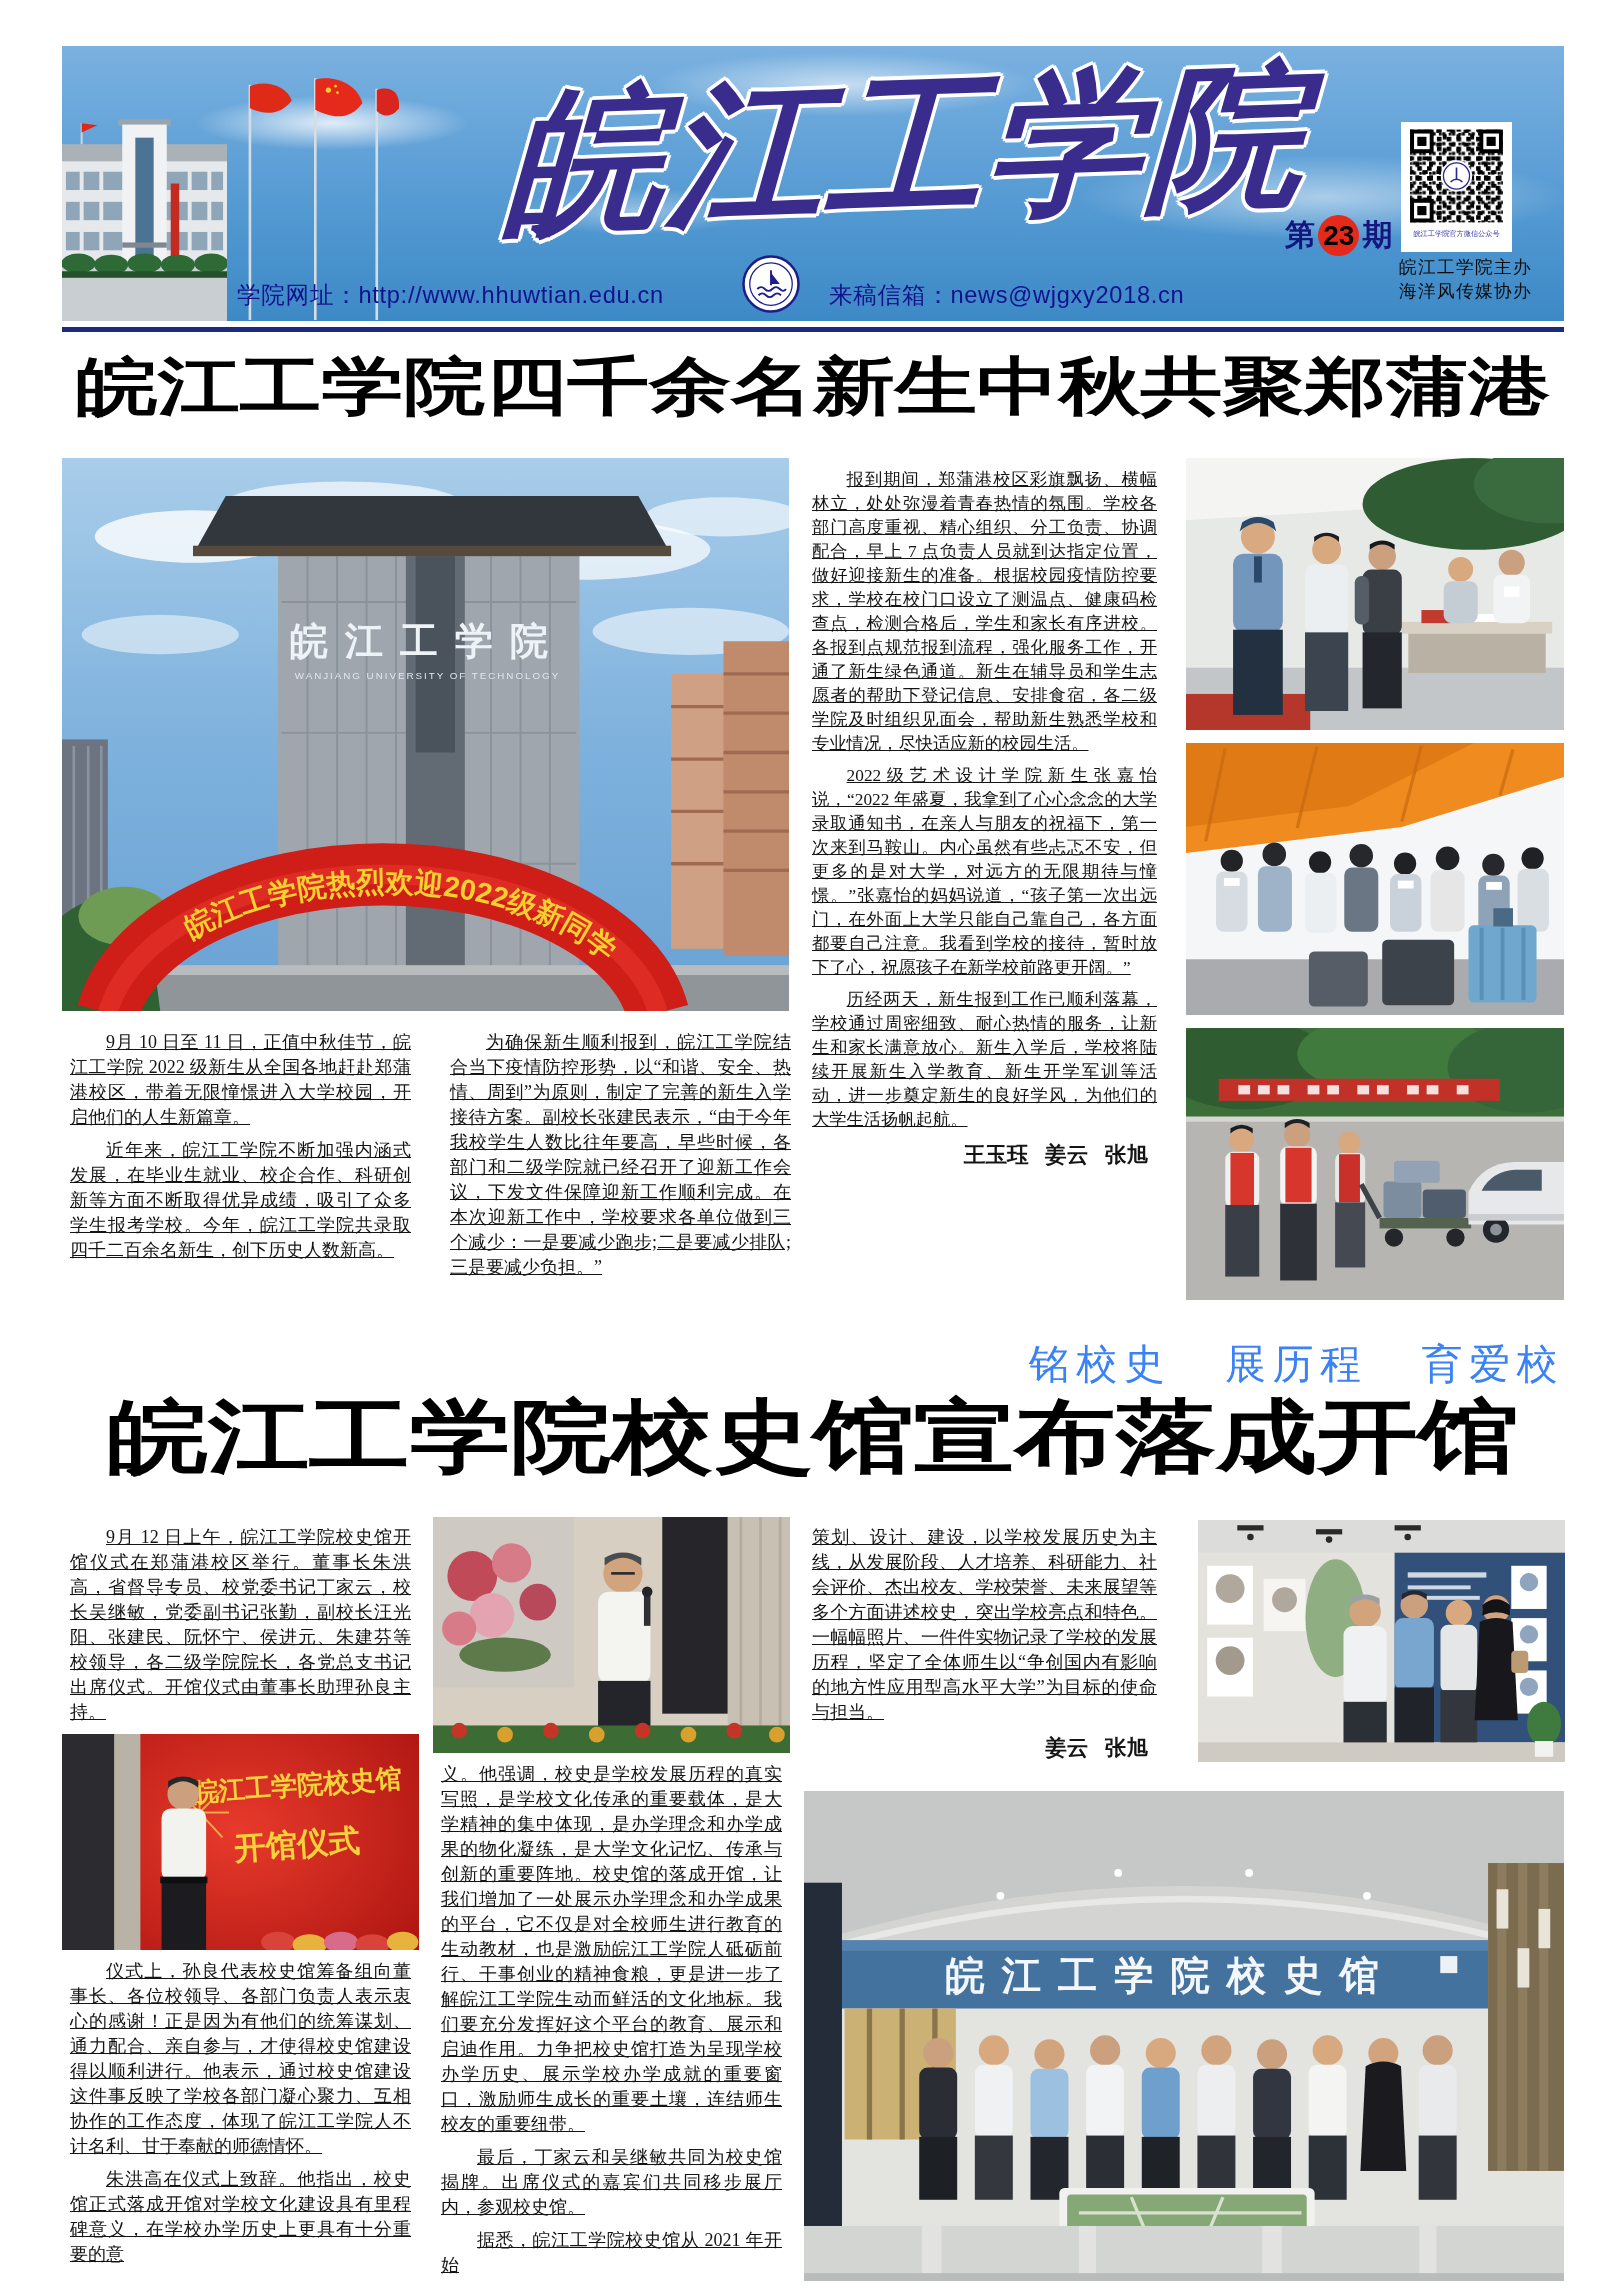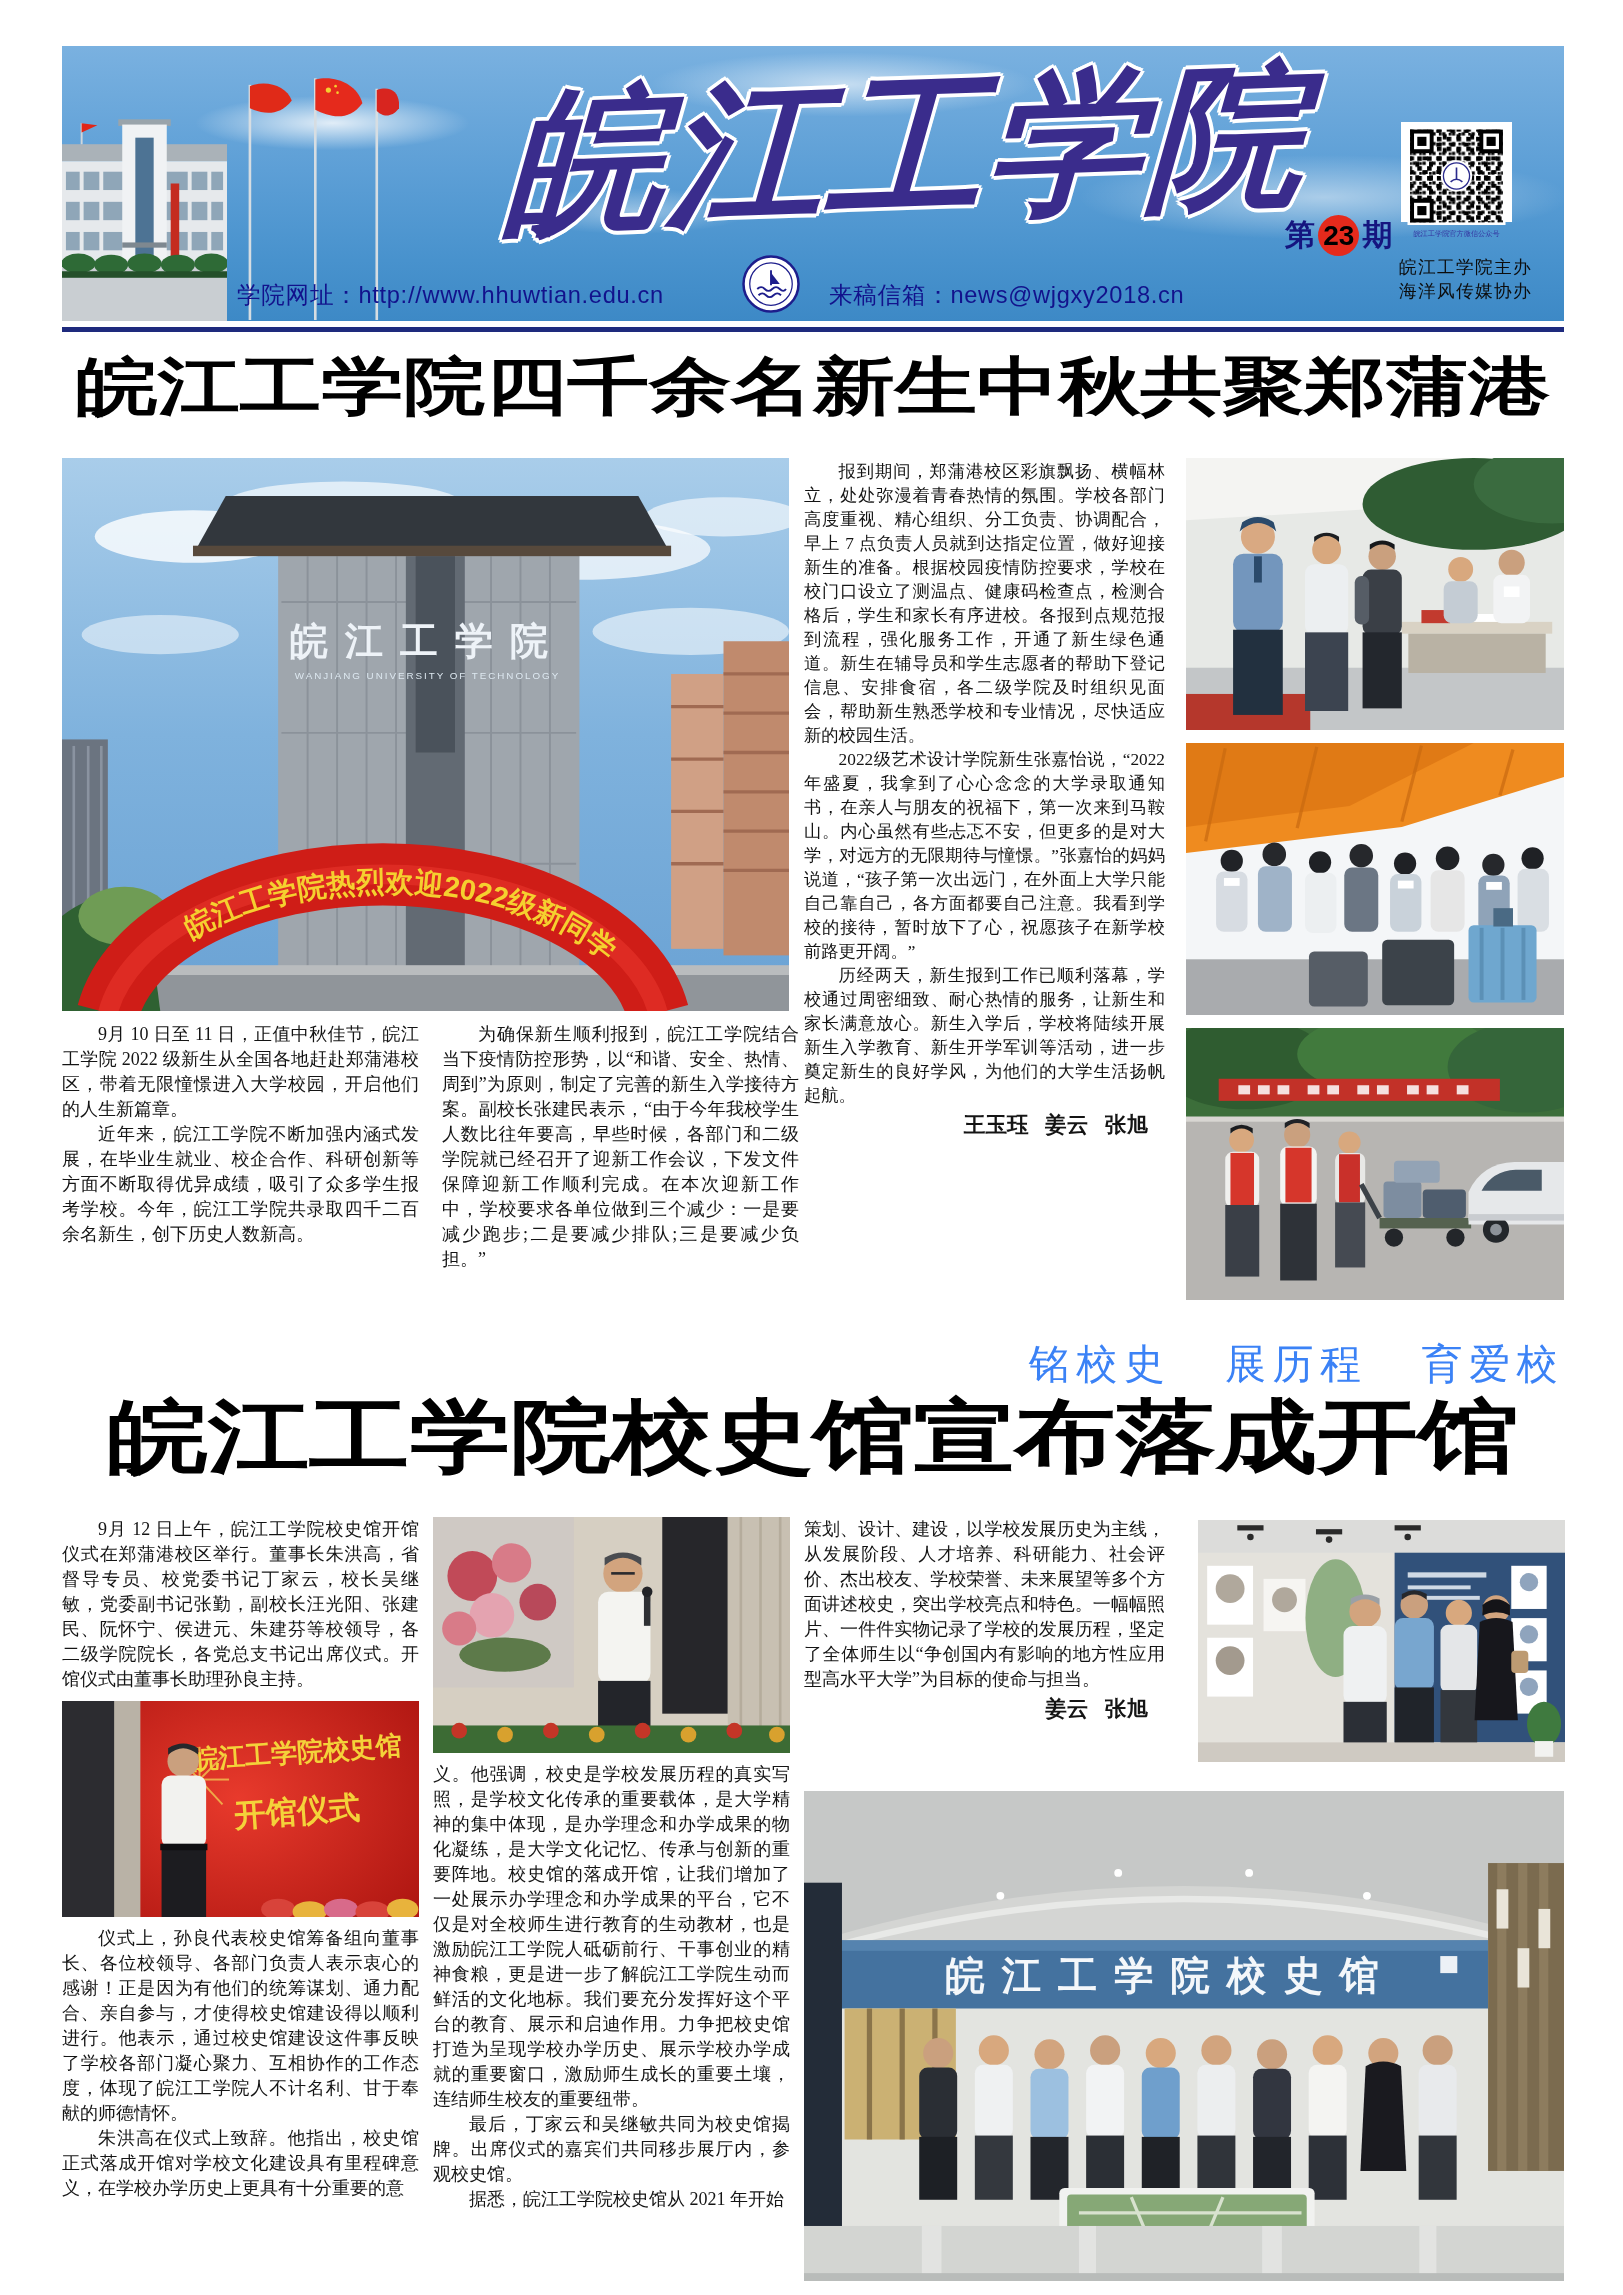--- a/index.html
+++ b/index.html
@@ -23,41 +23,41 @@
     color:#3a2c8c;letter-spacing:3.9px;white-space:nowrap;
     transform:rotate(-2deg) skewX(-4deg);
     text-shadow:-3.9px 0 #fff,3.9px 0 #fff,0 -3.9px #fff,0 3.9px #fff,-2.6px -2.6px #fff,2.6px 2.6px #fff,-2.6px 2.6px #fff,2.6px -2.6px #fff;}
   .issue{position:absolute;left:1223px;top:169px;display:flex;align-items:center;gap:3.3px;
     font:700 30px "Liberation Sans",sans-serif;color:#15157f;}
   .issue-num{display:flex;align-items:center;justify-content:center;width:41px;height:41px;border-radius:50%;
     background:#e52a1c;color:#000000;font-size:28px;text-align:center;}
   .mh-url,.mh-email{position:absolute;top:233px;font:400 23.6px "Liberation Sans",sans-serif;color:#12128c;letter-spacing:0.7px;}
   .mh-url{left:175px;} .mh-email{left:767px;}
   .mh-seal{position:absolute;left:679px;top:208px;width:60px;height:60px;}
-  .qr-panel{position:absolute;left:1339px;top:76px;width:111px;height:100px;background:#fff;
+  .qr-panel{position:absolute;left:1339px;top:76px;width:111px;height:130px;background:#fff;
     padding:4.6px 5.2px 2.6px;box-sizing:border-box;}
   .qr-caption{font:400 7.2px "Liberation Sans",sans-serif;color:#3434a0;text-align:center;margin-top:2px;white-space:nowrap;}
   .organizers{position:absolute;left:1337px;top:209px;font:400 17.7px "Liberation Sans",sans-serif;
     color:#0c0c0c;line-height:24px;letter-spacing:1.3px;}
 
   .rule{position:absolute;left:62px;top:327px;width:1502px;height:5.2px;background:#1e2a7d;}
 
   
   .hl{position:absolute;left:62px;width:1502px;margin:0;text-align:center;color:#000;}
   .hl span{display:inline-block;white-space:nowrap;transform-origin:center;}
   .hl1{top:352px;font:900 63px/1.1 "Liberation Sans","DejaVu Sans",sans-serif;}
   .hl1 span{transform:scaleX(1.30);}
   .kicker{position:absolute;left:62px;top:1337px;width:1502px;text-align:right;
     font:400 41px "Liberation Sans",sans-serif;color:#3b82f6;letter-spacing:6.5px;word-spacing:36px;}
   .hl2{top:1393px;font:900 80px/1.1 "Liberation Sans","DejaVu Sans",sans-serif;}
   .hl2 span{transform:scaleX(1.26);}
 
   
   .col{position:absolute;}
-  .col p{margin:0;font-size:18px;line-height:25px;text-align:justify;text-indent:2em;}
+  .col p{margin:8px;font-size:18px;line-height:25px;text-align:justify;text-indent:2em;text-decoration:underline;}
   .col p.cont{text-indent:0;}
   .a1c1{left:62px;top:1022px;width:357px;}
   .a1c2{left:442px;top:1022px;width:357px;}
   .a1c3{left:804px;top:460px;width:361px;}
   .a1c3 p{font-size:17.3px;line-height:24px;}
   .byline{font:700 21.6px "Liberation Sans",sans-serif;text-align:right;padding-right:17px;margin-top:2px;word-spacing:10.5px;}
   .gate{position:absolute;left:62px;top:458px;width:727px;height:553px;}
   .a1photos{position:absolute;left:1186px;top:458px;width:378px;}
   .a1photos figure{margin:0 0 13px;height:272px;}
 

